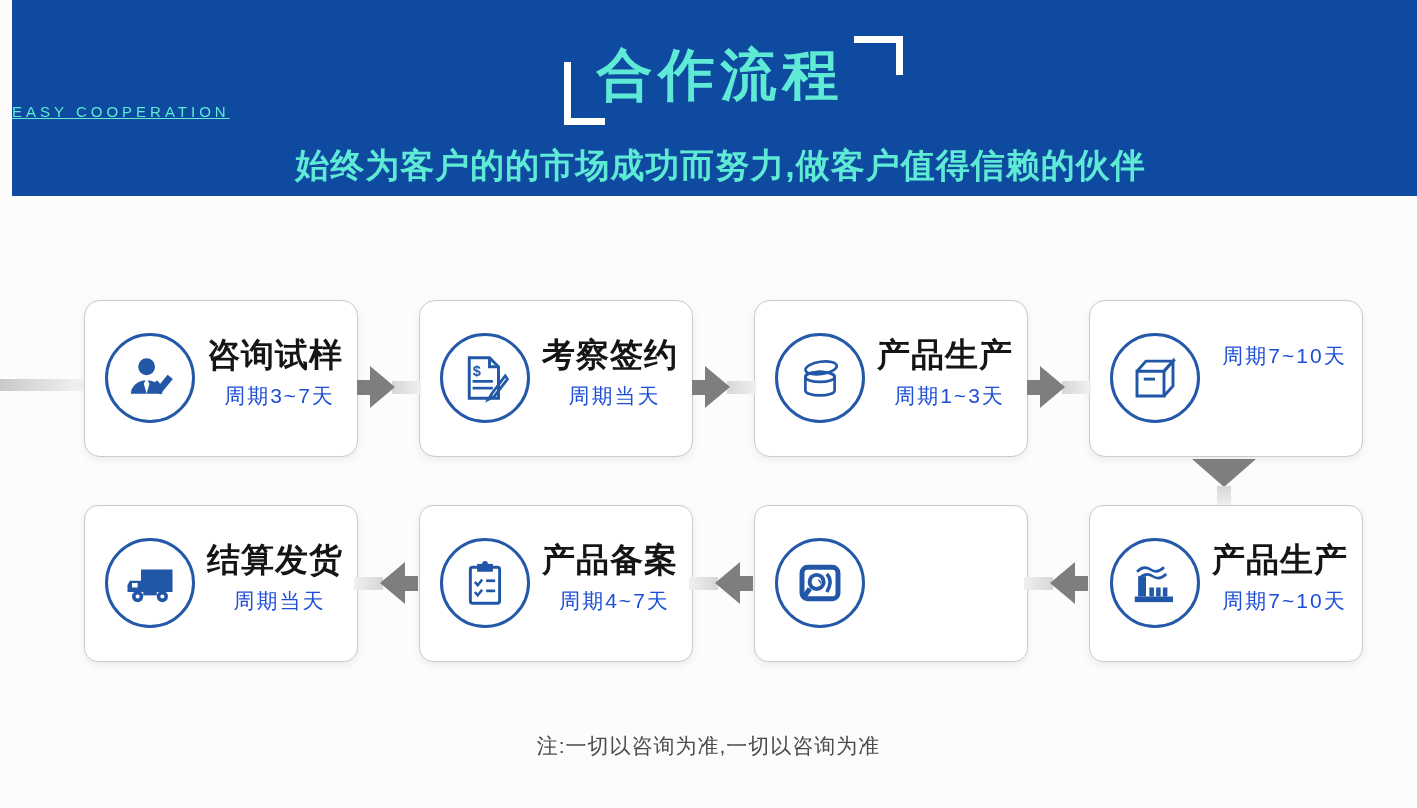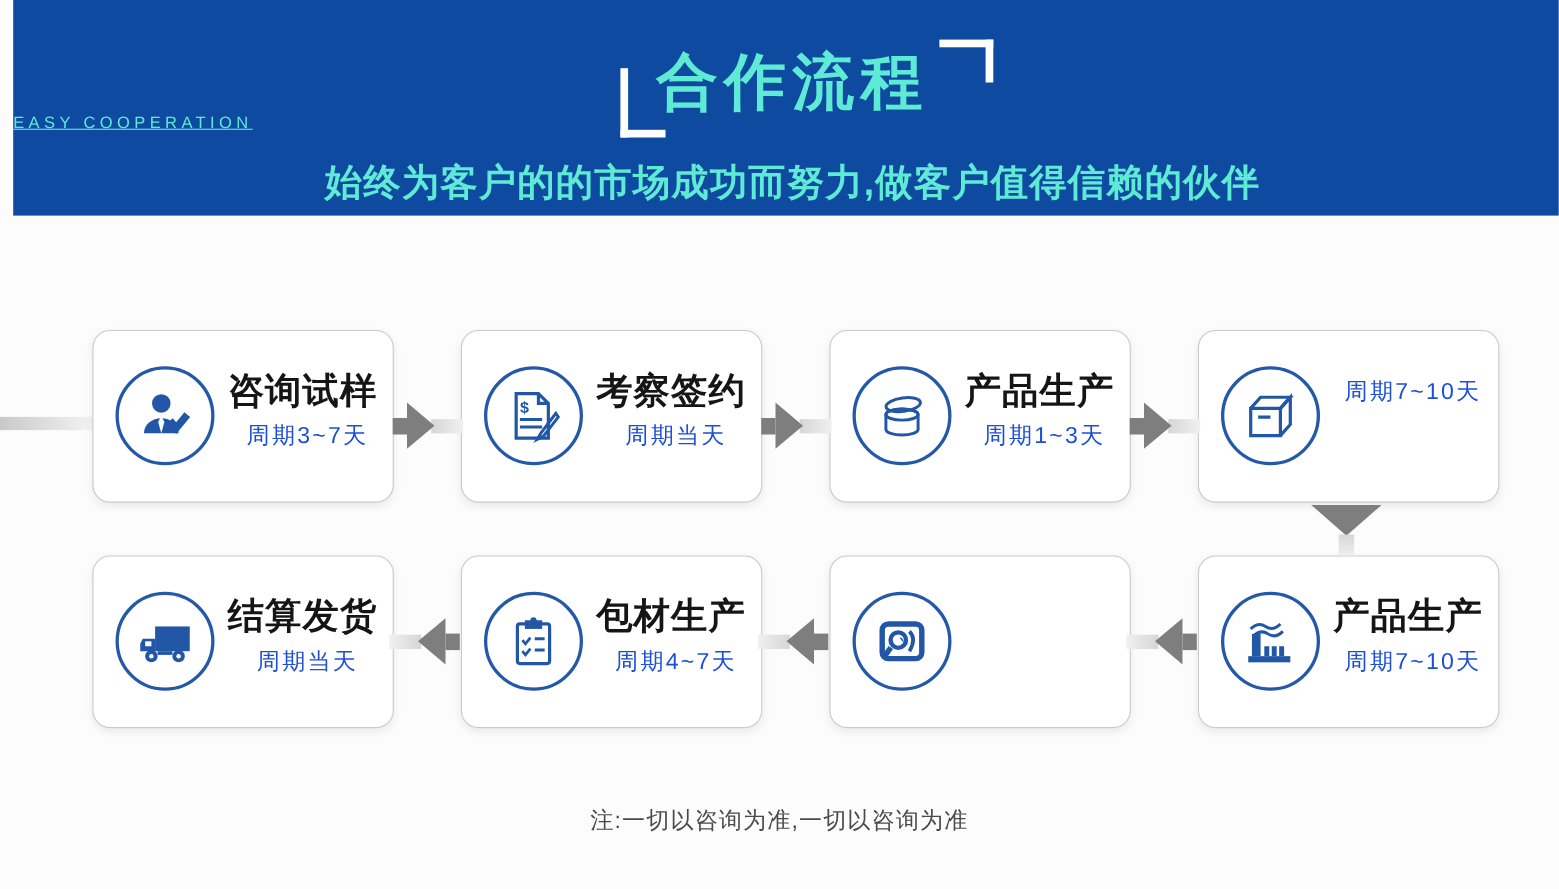--- a/index.html
+++ b/index.html
@@ -37,21 +37,21 @@
     border-right:7px solid #fff; border-top:7px solid #fff;
   }
 
   
   .card {
     position:absolute; width:272px; height:155px;
     background:#fff; border:1px solid #c9c9cf; border-radius:16px;
     box-shadow:0 3px 8px rgba(0,0,0,0.07);
   }
   .row1 { top:300px; }
-  .row2 { top:505px; }
+  .row2 { top:505px;border-radius:14px; }
   .cx1 { left:84px; } .cx2 { left:419px; } .cx3 { left:754px; } .cx4 { left:1089px; }
 
   .icon-circle {
     position:absolute; left:20px; top:32px; width:84px; height:84px;
     border:3px solid #2458a8; border-radius:50%;
     background:#fff; display:flex; align-items:center; justify-content:center;
     color:#2257a8;
   }
   .icon-circle svg { width:54px; height:54px; display:block; }
 
@@ -203,21 +203,21 @@
       <rect x="11" y="10" width="26" height="32" rx="2" fill="none" stroke="currentColor" stroke-width="2.6"></rect>
       <rect x="17" y="7" width="14" height="7" fill="currentColor"></rect>
       <circle cx="24" cy="7" r="2.5" fill="currentColor"></circle>
       <path d="M15 23 l2.5 3 4-5" fill="none" stroke="currentColor" stroke-width="2.2"></path>
       <line x1="25" y1="22" x2="33" y2="22" stroke="currentColor" stroke-width="2.4"></line>
       <path d="M15 32 l2.5 3 4-5" fill="none" stroke="currentColor" stroke-width="2.2"></path>
       <line x1="25" y1="31" x2="33" y2="31" stroke="currentColor" stroke-width="2.4"></line>
     </svg>
   </div>
   <div class="card-text">
-    <div class="card-title">包材生产</div>
+    <div class="card-title">产品备案</div>
     <div class="card-period">周期4~7天</div>
   </div>
 </div>
 
 <div class="card row2 cx3">
   <div class="icon-circle">
     <svg viewBox="0 0 48 48">
       <rect x="8" y="10" width="32" height="28" rx="5" fill="none" stroke="currentColor" stroke-width="4.4"></rect>
       <path d="M30 16 q6 6 0 16" fill="none" stroke="currentColor" stroke-width="3"></path>
       <circle cx="21" cy="23" r="8" fill="currentColor"></circle>

